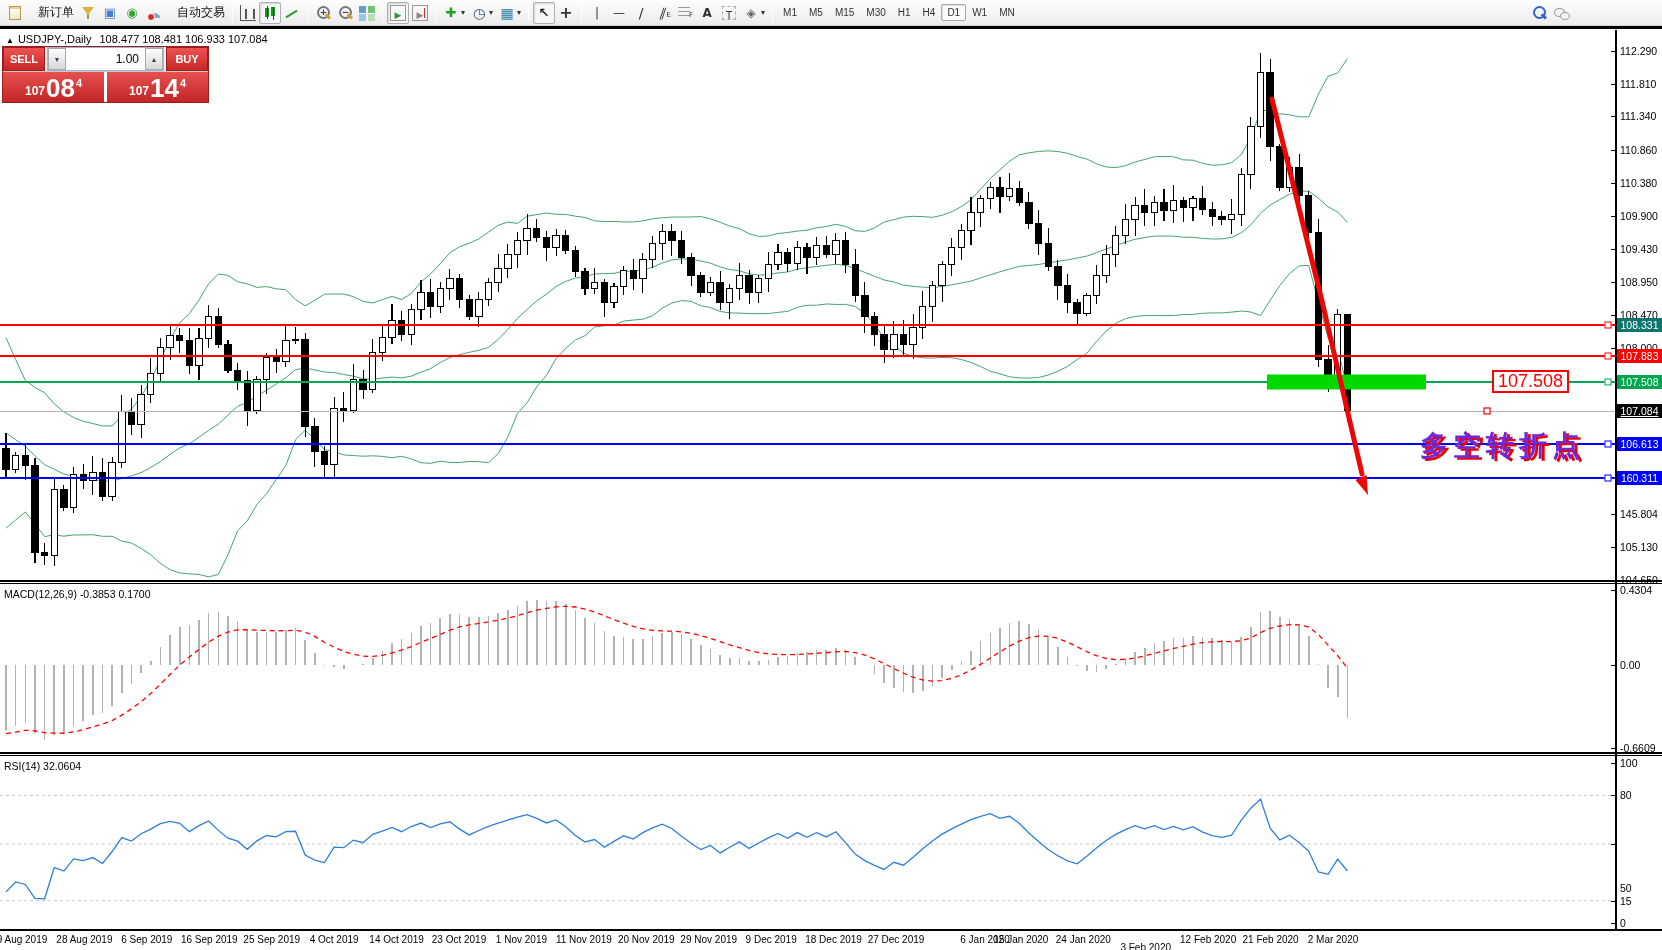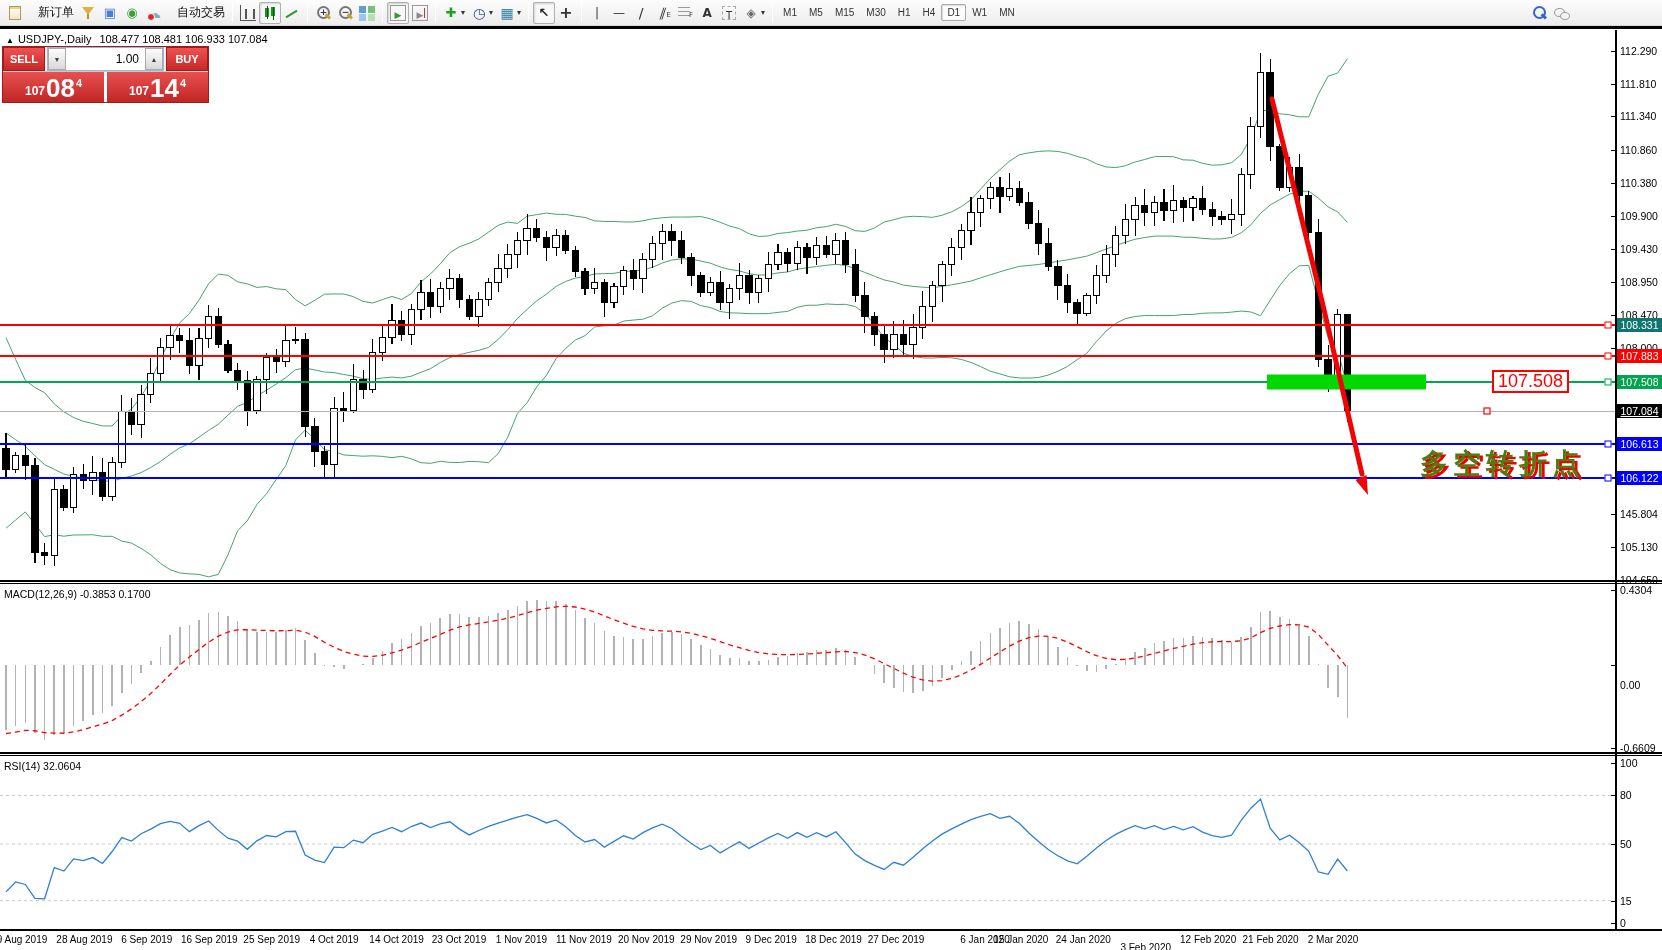--- a/index.html
+++ b/index.html
@@ -117,22 +117,22 @@
   .tp-big { font-size:26px; font-weight:bold; line-height:26px; }
   .tp-sup { font-size:11px; font-weight:bold; margin:0 0 12px 1px; }
 
   
   #macd-label { position:absolute; left:4px; top:559px; font-size:10.5px; color:#000; z-index:20; }
   #rsi-label  { position:absolute; left:4px; top:731px; font-size:10.5px; color:#000; z-index:20; }
 
   
   #price-flag { position:absolute; left:1492px; top:341px; z-index:25; border:2px solid #ff0000;
       color:#ff0000; background:#fff; font-size:18px; line-height:19px; padding:0 4px; }
-  #annot { position:absolute; left:1420px; top:416px; z-index:25; font-size:28px; font-weight:bold;
-      letter-spacing:5px; color:#4d7c0f; text-shadow:3px 2px 0 #ee0000; white-space:nowrap; }
+  #annot { position:absolute; left:1420px; top:398px; z-index:25; font-size:28px; font-weight:bold;
+      letter-spacing:5px; color:#6d28d9; text-shadow:3px 2px 0 #ee0000; white-space:nowrap; }
 
   
   #overlay { position:absolute; left:0; top:0; width:1662px; height:921px; z-index:15; pointer-events:none; }
   .ax-tick { position:absolute; width:5px; height:1px; background:#000; left:1611px; }
   .ax-txt { position:absolute; left:1620px; font-size:10.5px; color:#000; transform:translateY(-50%); white-space:nowrap; }
   .ax-badge { position:absolute; left:1617px; width:45px; height:14px; font-size:10.5px; color:#fff;
       text-align:center; line-height:14px; transform:translateY(-50%); }
   .mk { position:absolute; width:7px; height:7px; background:#fff; border:1.5px solid #000; transform:translate(-50%,-50%); }
   .date-lbl { position:absolute; top:905px; width:80px; margin-left:-40px; text-align:center;
       font-size:10px; color:#000; white-space:nowrap; }
@@ -771,38 +771,38 @@
         <span class="ax-txt" style="top: 484.519px;">145.804</span>
         <div class="ax-tick" style="top: 517.783px;"></div>
         <span class="ax-txt" style="top: 517.783px;">105.130</span>
         <div class="ax-tick" style="top: 551.047px;"></div>
         <span class="ax-txt" style="top: 551.047px;">104.650</span>
         <span class="ax-badge" style="top: 295.954px; background: #0f766e;">108.331</span>
         <span class="ax-badge" style="top: 327px; background: rgb(255, 0, 0);">107.883</span>
         <span class="ax-badge" style="top: 352.988px; background: rgb(0, 165, 80);">107.508</span>
         <span class="ax-badge" style="top: 382.371px; background: rgb(0, 0, 0); text-decoration: underline;">107.084</span>
         <span class="ax-badge" style="top: 415.011px; background: rgb(0, 0, 255);">106.613</span>
-        <span class="ax-badge" style="top: 449.037px; background: rgb(0, 0, 255);">106.122</span>
+        <span class="ax-badge" style="top: 449.037px; background: rgb(0, 0, 255);">160.311</span>
         <div class="mk" style="left: 1608px; top: 295.954px; border-color: rgb(255, 0, 0);"></div>
         <div class="mk" style="left: 1608px; top: 327px; border-color: rgb(255, 0, 0);"></div>
         <div class="mk" style="left: 1608px; top: 352.988px; border-color: rgb(0, 166, 81);"></div>
         <div class="mk" style="left: 1608px; top: 415.011px; border-color: rgb(0, 0, 255);"></div>
         <div class="mk" style="left: 1608px; top: 449.037px; border-color: rgb(0, 0, 255);"></div>
         <div class="ax-tick" style="top: 561.118px;"></div>
         <span class="ax-txt" style="top: 561.118px;">0.4304</span>
         <div class="ax-tick" style="top: 636px;"></div>
-        <span class="ax-txt" style="top: 656px;">0.00</span>
+        <span class="ax-txt" style="top: 636px;">0.00</span>
         <div class="ax-tick" style="top: 719.273px;"></div>
         <span class="ax-txt" style="top: 719.273px;">-0.6609</span>
         <div class="ax-tick" style="top: 734px;"></div>
         <span class="ax-txt" style="top: 734px;">100</span>
         <div class="ax-tick" style="top: 766.4px;"></div>
         <span class="ax-txt" style="top: 766.4px;">80</span>
         <div class="ax-tick" style="top: 815px;"></div>
-        <span class="ax-txt" style="top: 815px;">50</span>
+        <span class="ax-txt" style="top: 859px;">50</span>
         <div class="ax-tick" style="top: 871.7px;"></div>
         <span class="ax-txt" style="top: 871.7px;">15</span>
         <div class="ax-tick" style="top: 894px;"></div>
         <span class="ax-txt" style="top: 894px;">0</span>
         <span class="date-lbl" style="top: 905px; left: 22px;">9 Aug 2019</span>
         <span class="date-lbl" style="top: 905px; left: 84.43px;">28 Aug 2019</span>
         <span class="date-lbl" style="top: 905px; left: 146.86px;">6 Sep 2019</span>
         <span class="date-lbl" style="top: 905px; left: 209.29px;">16 Sep 2019</span>
         <span class="date-lbl" style="top: 905px; left: 271.72px;">25 Sep 2019</span>
         <span class="date-lbl" style="top: 905px; left: 334.15px;">4 Oct 2019</span>

